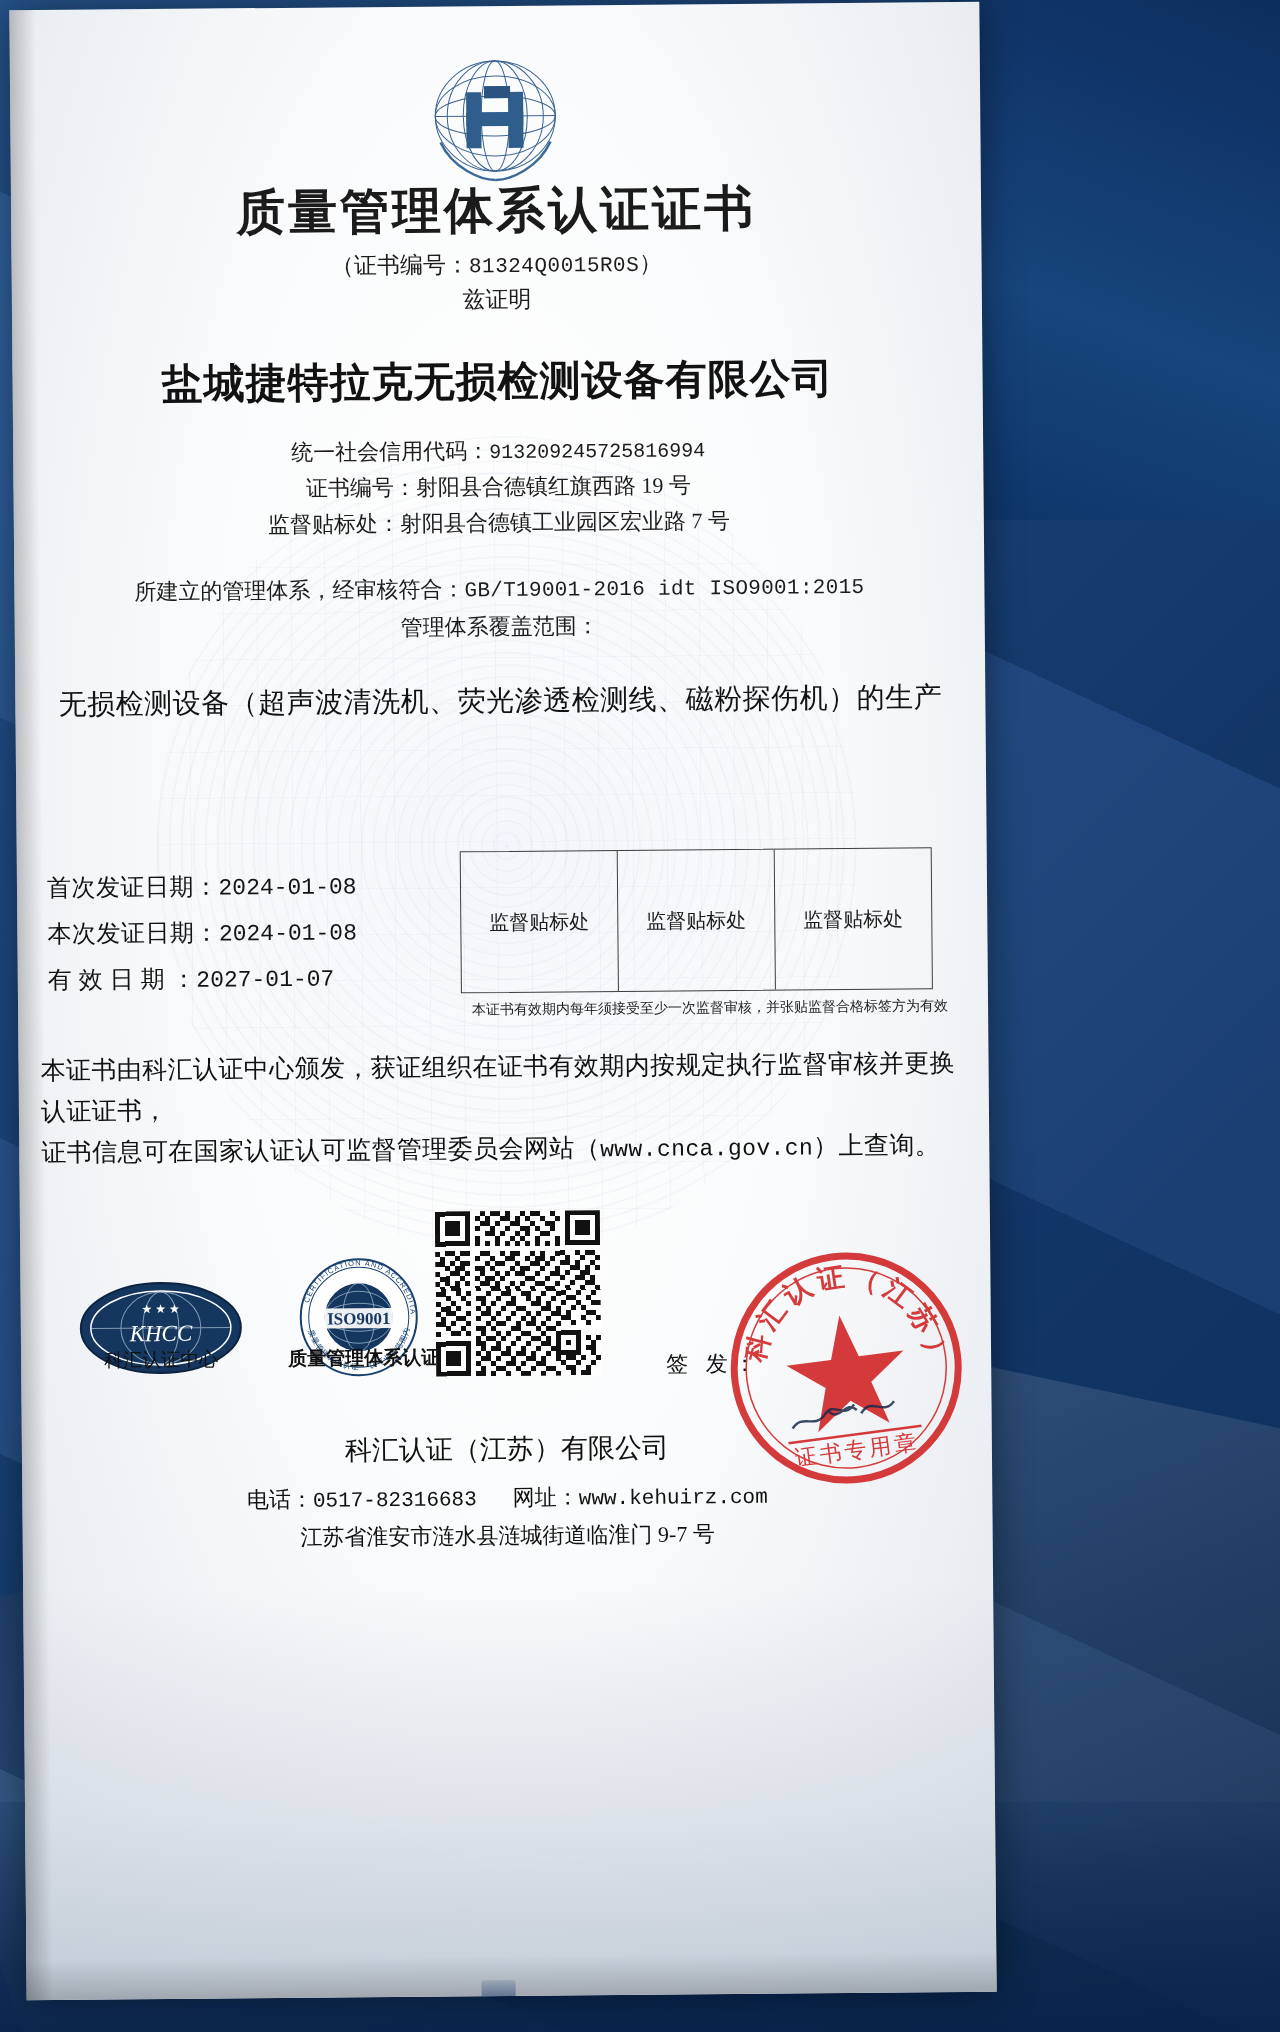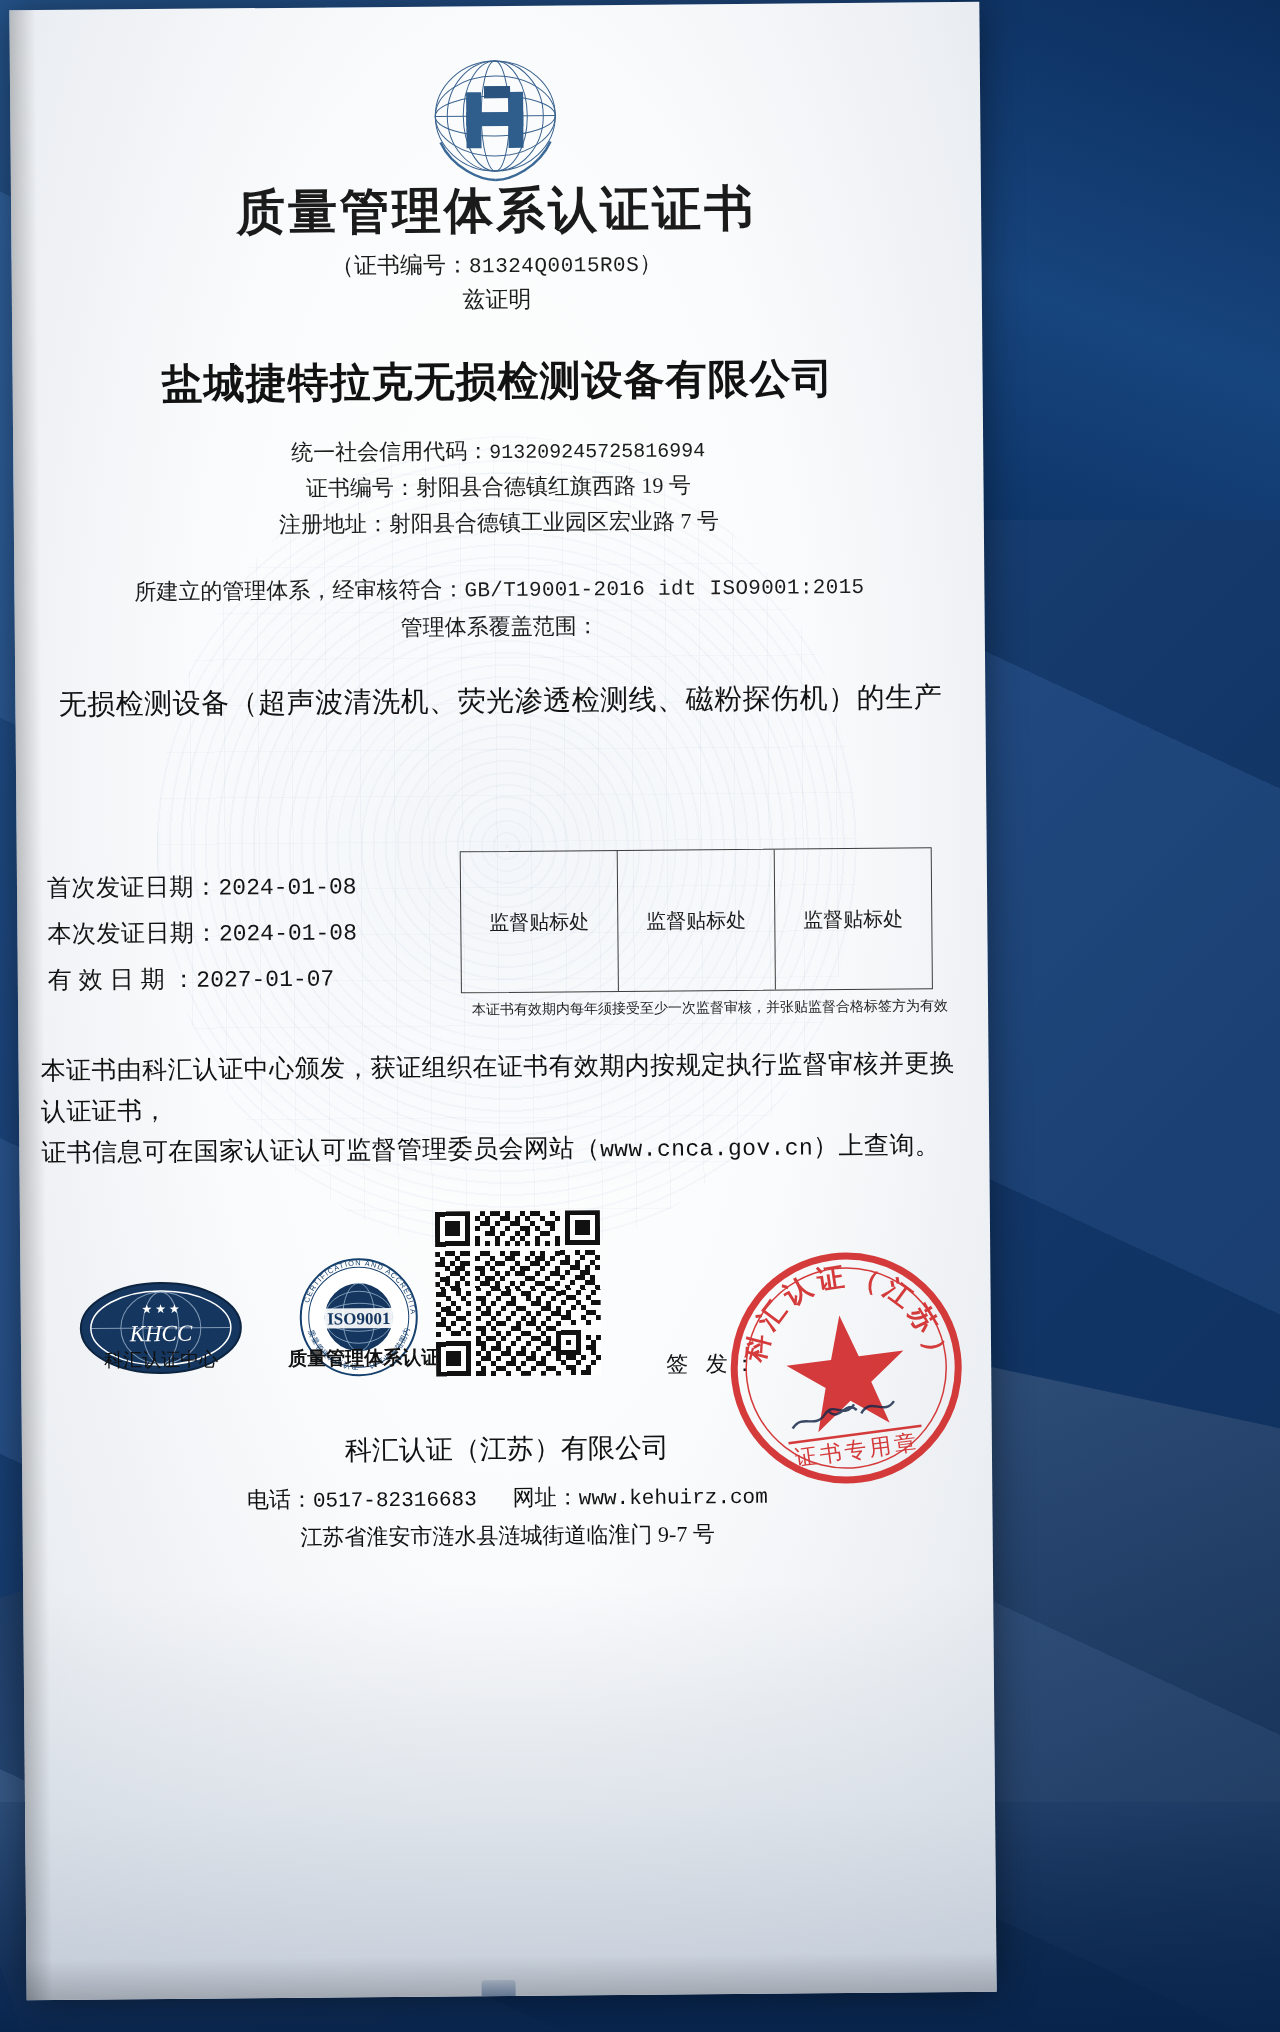--- a/index.html
+++ b/index.html
@@ -263,21 +263,21 @@
 
     <div id="company">盐城捷特拉克无损检测设备有限公司</div>
 
     <div class="info-line" id="usci">
       <span>统一社会信用代码：</span><span class="mono">913209245725816994</span>
     </div>
     <div class="info-line" id="reg-addr">
       <span>证书编号：</span><span>射阳县合德镇红旗西路 19 号</span>
     </div>
     <div class="info-line" id="biz-addr">
-      <span>注册地址：</span><span>射阳县合德镇工业园区宏业路 7 号</span>
+      <span>监督贴标处：</span><span>射阳县合德镇工业园区宏业路 7 号</span>
     </div>
 
     <div id="standard">
       <span>所建立的管理体系，经审核符合：</span><span class="mono">GB/T19001-2016 idt ISO9001:2015</span>
     </div>
     <div id="scope-label">管理体系覆盖范围：</div>
     <div id="scope-text">无损检测设备（超声波清洗机、荧光渗透检测线、磁粉探伤机）的生产</div>
 
     <div id="dates">
       <div>

